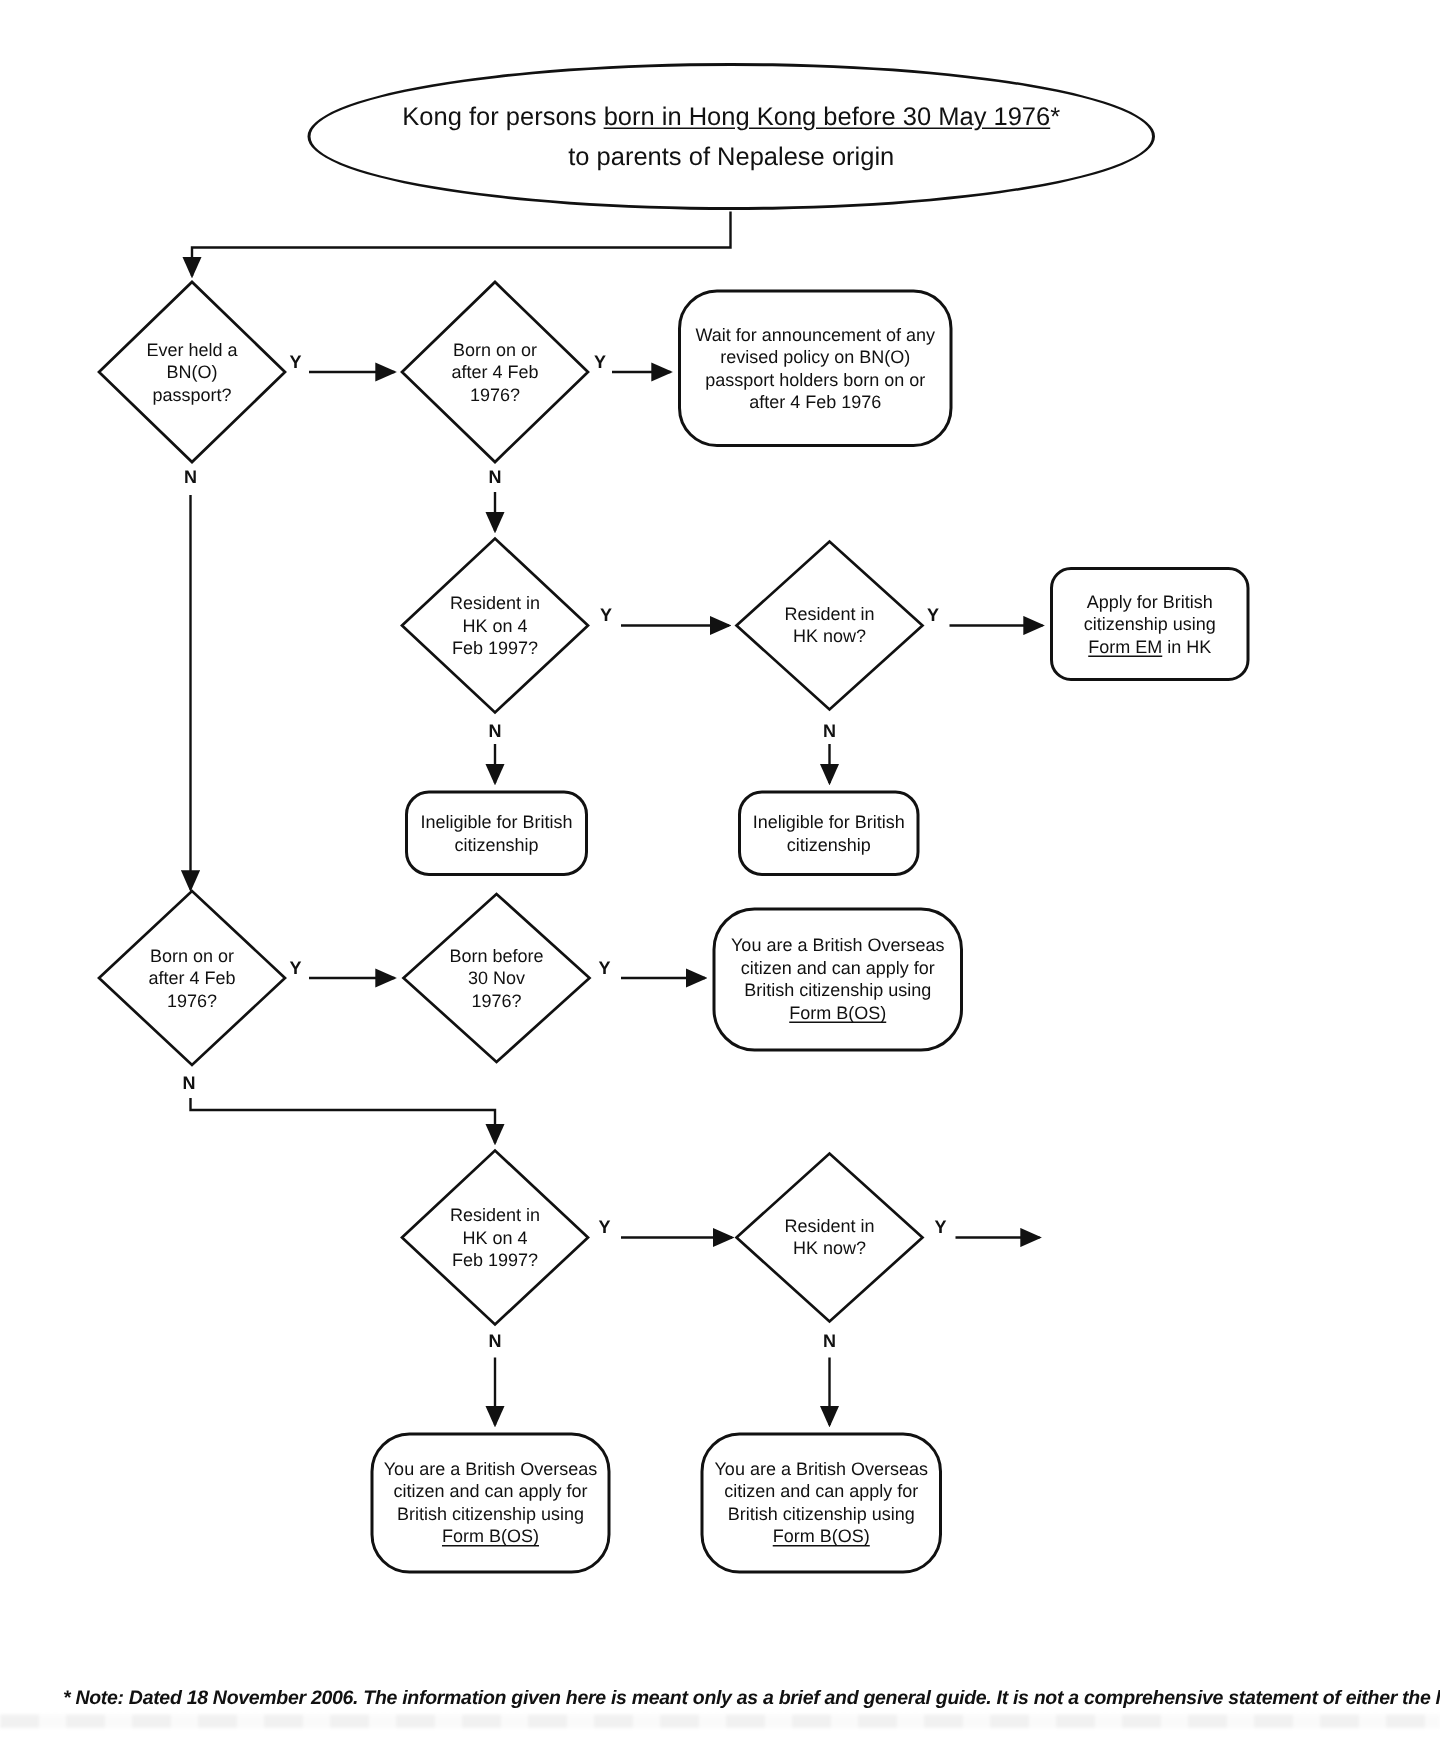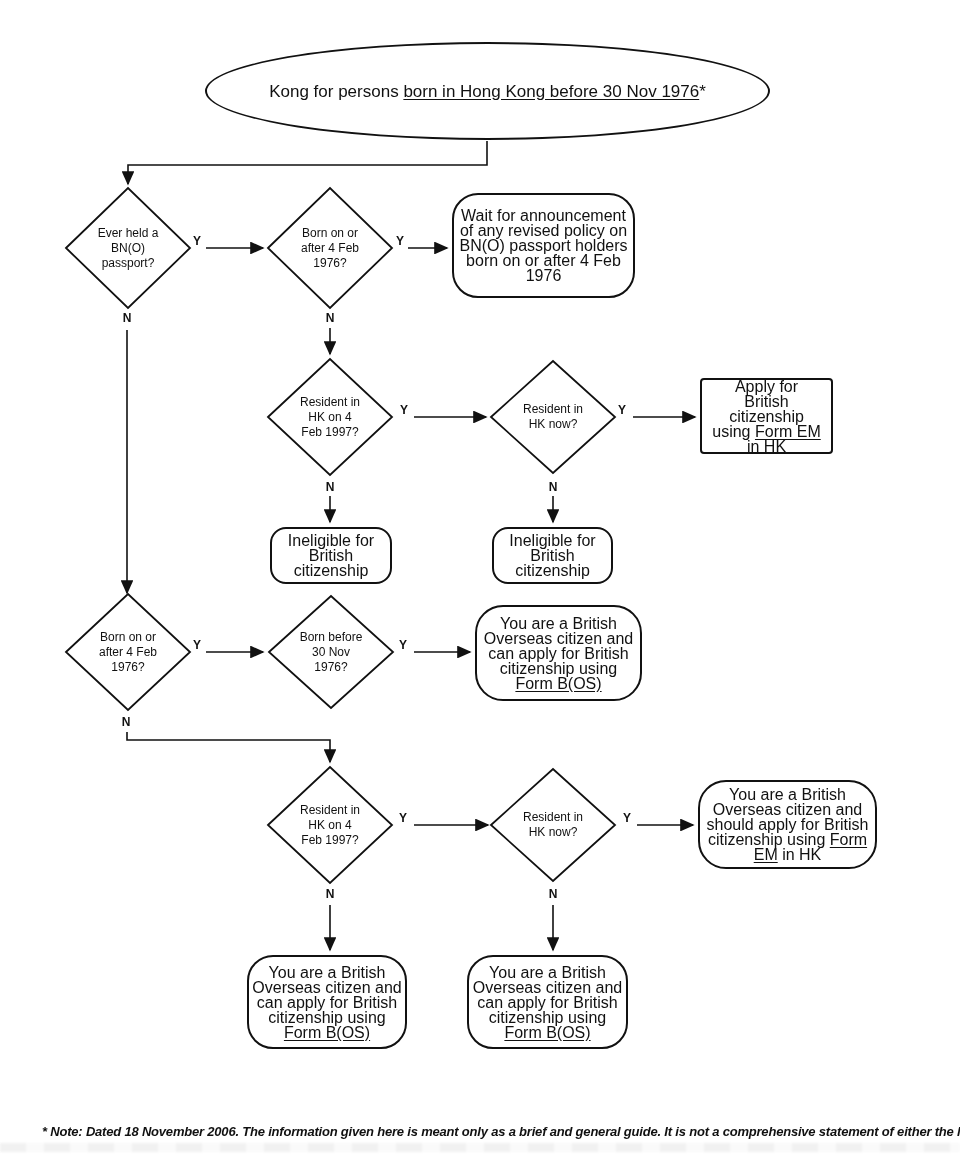--- a/index.html
+++ b/index.html
@@ -4,21 +4,21 @@
 <style>
   html,body{margin:0;padding:0;background:#fff;}
   .canvas{
     position:relative;width:960px;height:1167px;background:#fff;overflow:hidden;
     font-family:"Liberation Sans","DejaVu Sans",sans-serif;color:#111;
   }
   svg.wires{position:absolute;left:0;top:0;z-index:1;}
   .shape{position:absolute;z-index:2;box-sizing:border-box;background:#fff;border:2px solid #111;
     display:flex;align-items:center;justify-content:center;text-align:center;}
   .ellipse{border-radius:50%;flex-direction:column;font-size:17px;line-height:27px;}
-  .rbox{font-size:16px;line-height:15px;}
+  .rbox{font-size:12px;line-height:15px;}
   .rbox .txt{display:inline-block;}
   .dtext{position:absolute;z-index:3;display:flex;align-items:center;justify-content:center;
     text-align:center;font-size:12px;line-height:15px;}
   .dtext .txt{display:inline-block;}
   .yn{position:absolute;z-index:3;width:16px;height:16px;display:flex;align-items:center;
     justify-content:center;font-size:12px;font-weight:bold;}
   .u{text-decoration:underline;text-underline-offset:2px;}
   .note{position:absolute;z-index:3;left:42px;top:1124px;width:900px;
     font-size:13px;font-style:italic;font-weight:bold;letter-spacing:-0.2px;white-space:nowrap;}
   .artifact{position:absolute;z-index:2;left:0;top:1143px;width:960px;height:9px;
@@ -60,21 +60,22 @@
       <polygon points="268,417 330,359 392,417 330,475"></polygon>
       <polygon points="491,417 553,361 615,417 553,473"></polygon>
       <polygon points="66,652 128,594 190,652 128,710"></polygon>
       <polygon points="269,652 331,596 393,652 331,708"></polygon>
       <polygon points="268,825 330,767 392,825 330,883"></polygon>
       <polygon points="491,825 553,769 615,825 553,881"></polygon>
     </g>
   </svg>
 
   <div class="shape ellipse" style="left:205px;top:42px;width:565px;height:98px;">
-    <div><span>Kong for persons </span><span class="u">born in Hong Kong before 30 Nov 1976</span><span>*</span></div>
+    <div><span>Kong for persons </span><span class="u">born in Hong Kong before 30 May 1976</span><span>*</span></div>
+    <div>to parents of Nepalese origin</div>
   </div>
 
   <div class="dtext" style="left:66px;top:212px;width:124px;height:72px;">
       <span class="txt" style="width:68px;">Ever held a BN(O) passport?</span>
     </div>
   <div class="dtext" style="left:268px;top:212px;width:124px;height:72px;">
       <span class="txt" style="width:68px;">Born on or after 4 Feb 1976?</span>
     </div>
   <div class="dtext" style="left:268px;top:381px;width:124px;height:72px;">
       <span class="txt" style="width:66px;">Resident in HK on 4 Feb 1997?</span>
@@ -92,39 +93,36 @@
       <span class="txt" style="width:66px;">Resident in HK on 4 Feb 1997?</span>
     </div>
   <div class="dtext" style="left:491px;top:790px;width:124px;height:70px;">
       <span class="txt" style="width:66px;">Resident in HK now?</span>
     </div>
 
   <div class="shape rbox" style="left:452px;top:193px;width:183px;height:105px;border-radius:26px;">
     <span class="txt" style="width:170px;">Wait for announcement of any revised policy on BN(O) passport holders born on or after 4 Feb 1976</span>
   </div>
 
-  <div class="shape rbox" style="left:700px;top:378px;width:133px;height:76px;border-radius:4px;">
+  <div class="shape rbox" style="left:700px;top:378px;width:133px;height:76px;border-radius:14px;">
     <span class="txt" style="width:112px;"><span>Apply for British citizenship using </span><span class="u">Form EM</span><span> in HK</span></span>
   </div>
 
   <div class="shape rbox" style="left:270px;top:527px;width:122px;height:57px;border-radius:16px;">
     <span class="txt" style="width:110px;">Ineligible for British citizenship</span>
   </div>
 
   <div class="shape rbox" style="left:492px;top:527px;width:121px;height:57px;border-radius:16px;">
     <span class="txt" style="width:110px;">Ineligible for British citizenship</span>
   </div>
 
   <div class="shape rbox" style="left:475px;top:605px;width:167px;height:96px;border-radius:28px;">
     <span class="txt" style="width:155px;"><span>You are a British Overseas citizen and can apply for British citizenship using </span><span class="u">Form B(OS)</span><span></span></span>
   </div>
 
-  <div class="shape rbox" style="left:698px;top:780px;width:179px;height:89px;border-radius:28px;">
-    <span class="txt" style="width:165px;"><span>You are a British Overseas citizen and should apply for British citizenship using </span><span class="u">Form EM</span><span> in HK</span></span>
-  </div>
 
   <div class="shape rbox" style="left:247px;top:955px;width:160px;height:94px;border-radius:26px;">
     <span class="txt" style="width:150px;"><span>You are a British Overseas citizen and can apply for British citizenship using </span><span class="u">Form B(OS)</span><span></span></span>
   </div>
 
   <div class="shape rbox" style="left:467px;top:955px;width:161px;height:94px;border-radius:26px;">
     <span class="txt" style="width:150px;"><span>You are a British Overseas citizen and can apply for British citizenship using </span><span class="u">Form B(OS)</span><span></span></span>
   </div>
 
   <span class="yn" style="left:189px;top:233px;">Y</span>

